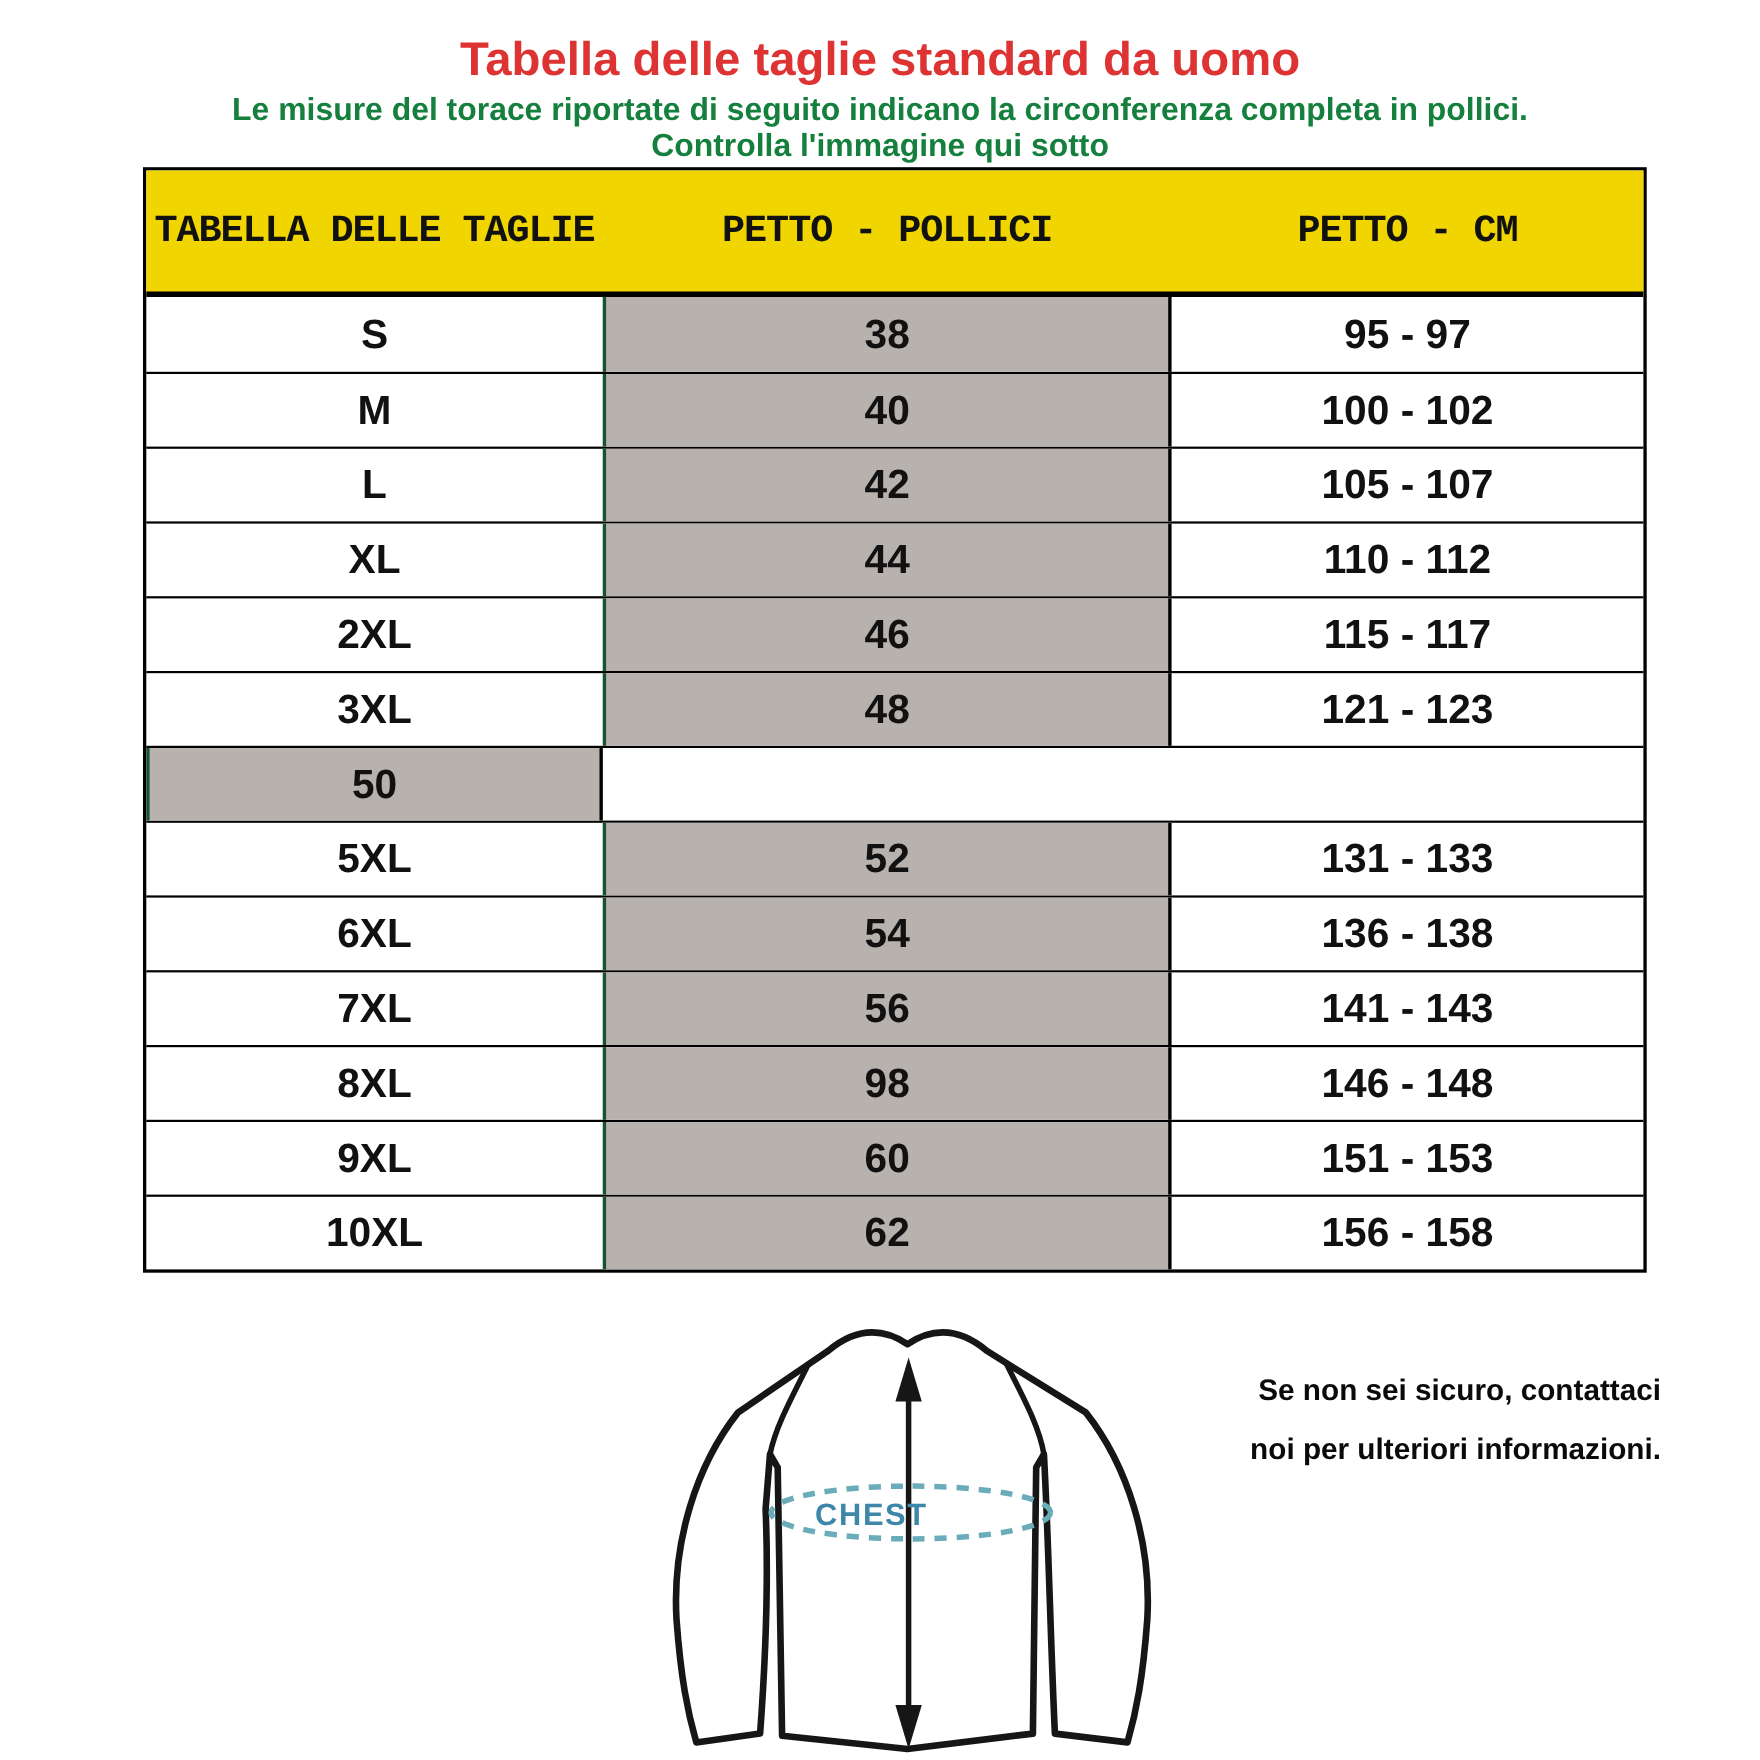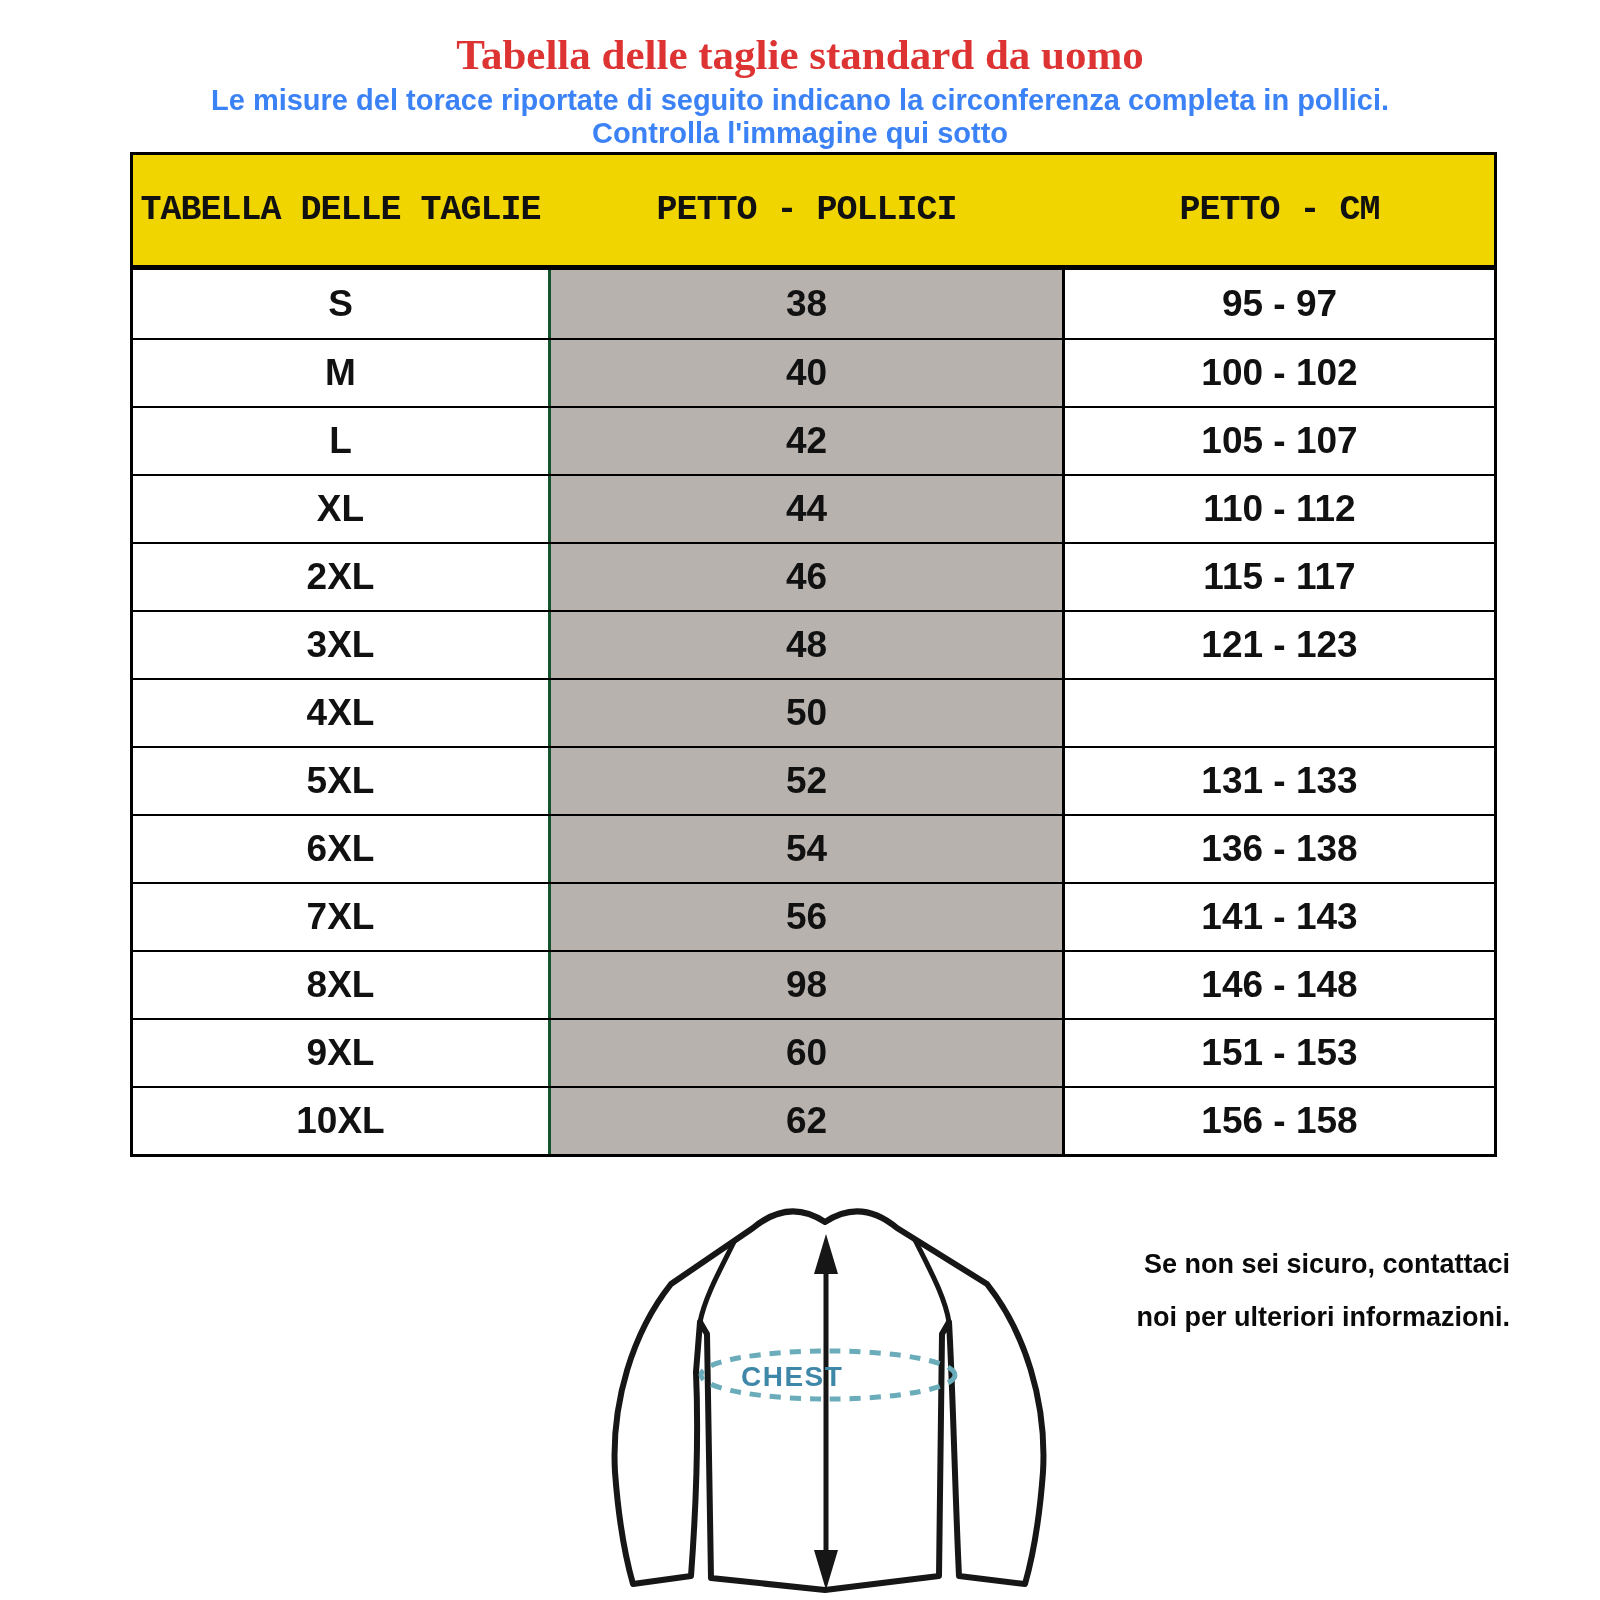--- a/index.html
+++ b/index.html
@@ -3,25 +3,25 @@
 <meta charset="utf-8">
 <style>
   * { margin:0; padding:0; box-sizing:border-box; }
   html,body { background:#ffffff; }
   .page {
     position:relative; width:1600px; height:1600px; background:#ffffff;
     font-family:"Liberation Sans", sans-serif; overflow:hidden; color:#111;
   }
   .page-title {
     position:absolute; top:30px; left:0; width:1600px; text-align:center;
-    font-size:43px; font-weight:bold; color:var(--title_red,#dd3333); letter-spacing:0px;font-family:Liberation Serif, serif;
+    font-size:43px; font-weight:bold; color:var(--title_red,#dd3333); letter-spacing:0px;
   }
   .page-subtitle {
     position:absolute; top:84px; left:0; width:1600px; text-align:center;
-    font-size:29px; font-weight:bold; line-height:33px; color:#3b82f6;
+    font-size:29px; font-weight:bold; line-height:33px; color:#15803d;
   }
   .size-table {
     position:absolute; left:130px; top:152px; width:1367px;
     border:3px solid #000; background:#fff;
   }
   .thead {
     display:grid; grid-template-columns:415px 517px 429px; height:115px;
     background:var(--header_yellow,#f0d500); border-bottom:5px solid #000;
   }
   .hcell {
@@ -91,21 +91,20 @@
           <div class="cell c1">2XL</div>
           <div class="cell c2">46</div>
           <div class="cell c3">115 - 117</div>
         </div>
         <div class="trow">
           <div class="cell c1">3XL</div>
           <div class="cell c2">48</div>
           <div class="cell c3">121 - 123</div>
         </div>
         <div class="trow">
-          <div class="cell c1">4XL</div>
           <div class="cell c2">50</div>
         </div>
         <div class="trow">
           <div class="cell c1">5XL</div>
           <div class="cell c2">52</div>
           <div class="cell c3">131 - 133</div>
         </div>
         <div class="trow">
           <div class="cell c1">6XL</div>
           <div class="cell c2">54</div>

